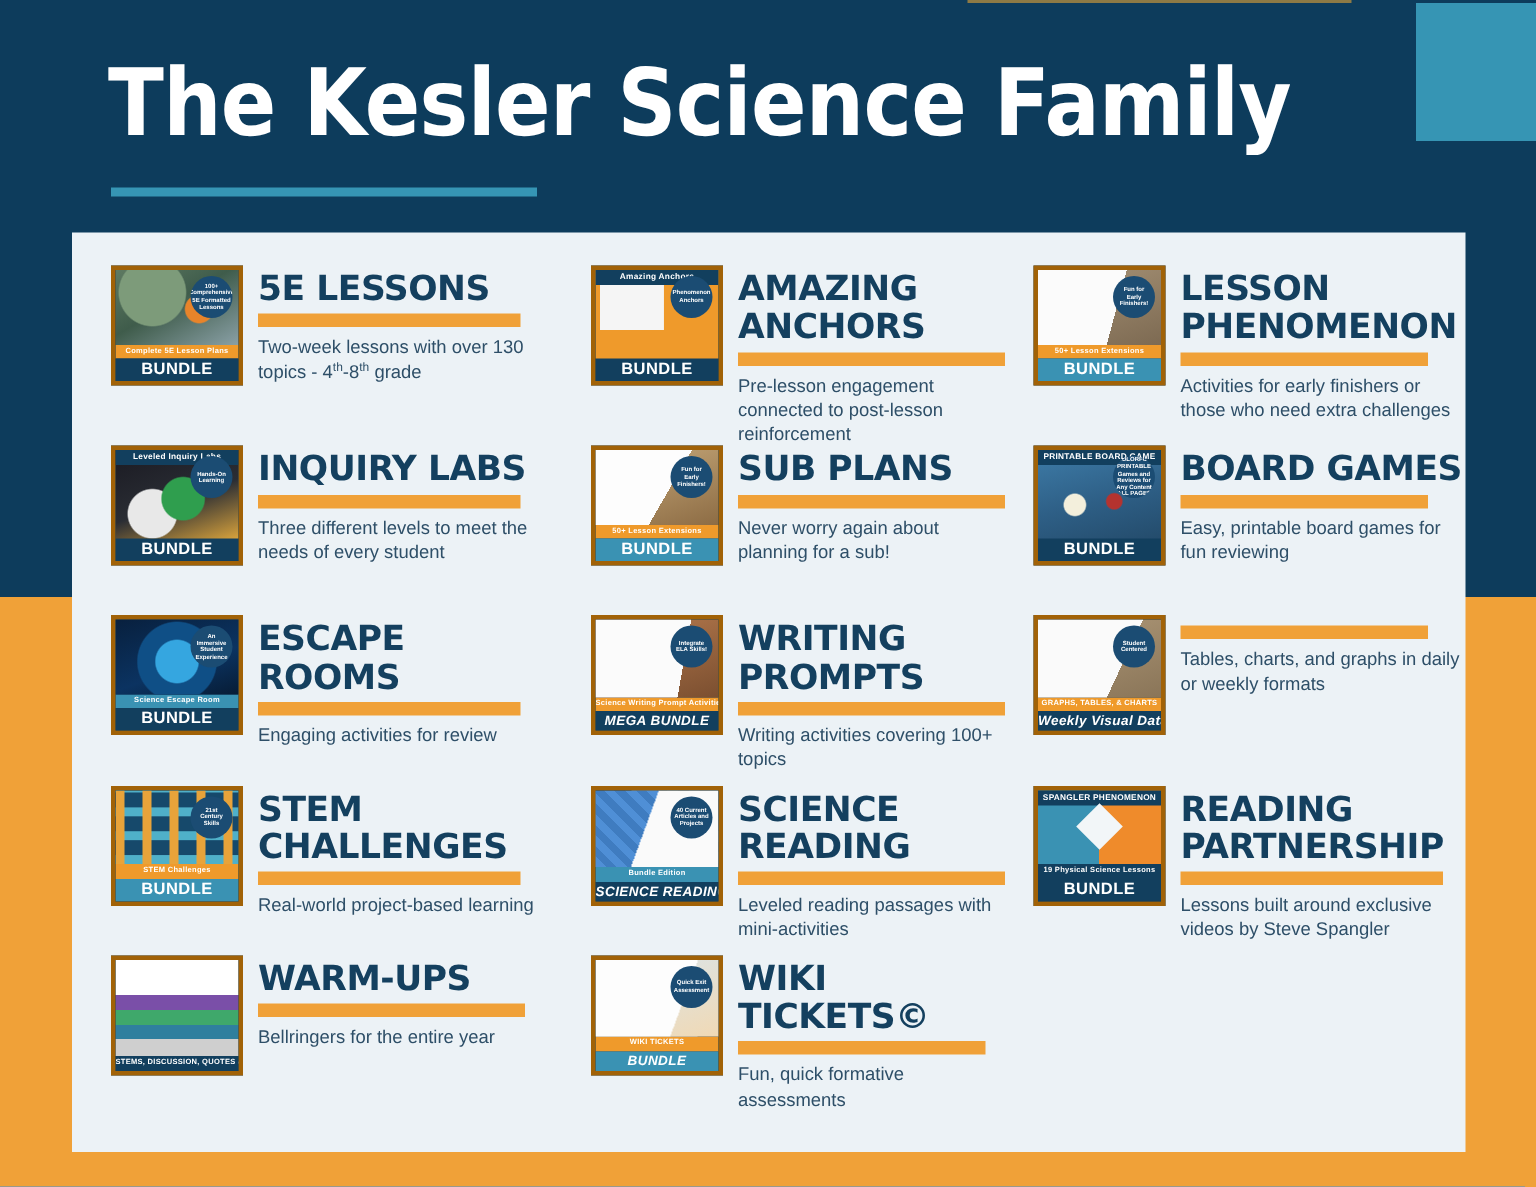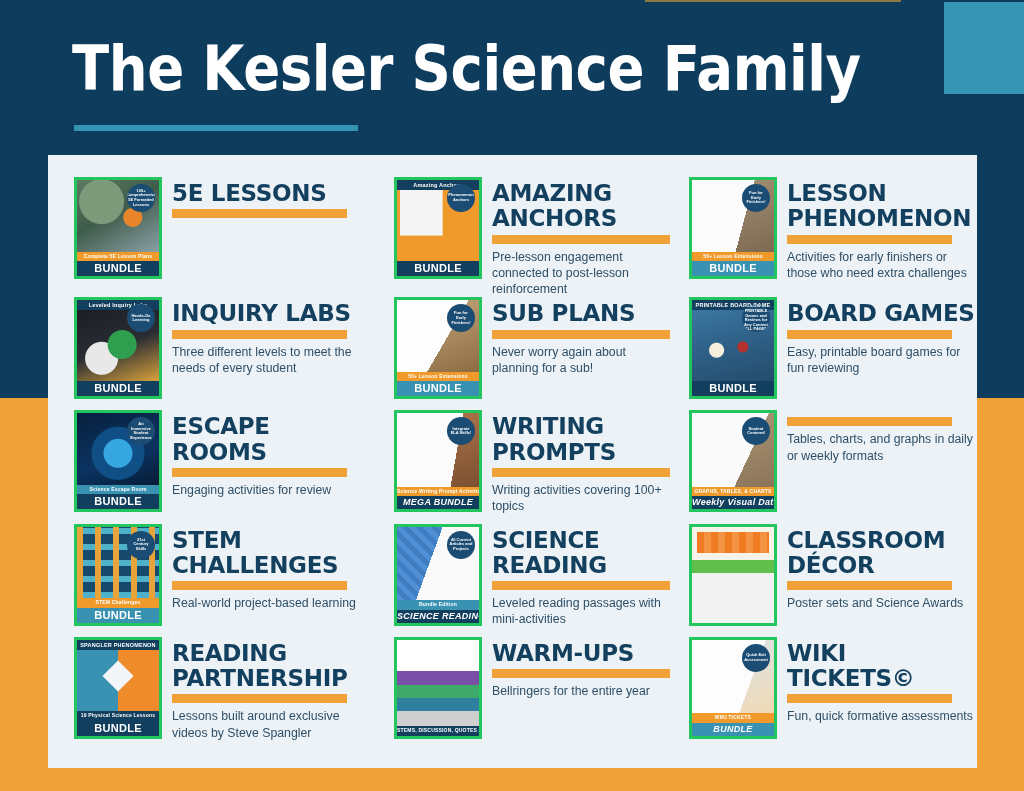--- a/index.html
+++ b/index.html
@@ -85,22 +85,22 @@
     display: flex;
     align-items: flex-start;
     gap: 10px;
     padding-left: 26px;
   }
 
   
   .thumb {
     flex: 0 0 auto;
     width: 88px;
-    height: 102px;
-    border: 3px solid #22c55e;
+    height: 80px;
+    border: 3px solid #a16207;
     background: #123f5e;
     position: relative;
     overflow: hidden;
     display: flex;
     flex-direction: column;
   }
   .thumb-art {
     flex: 1 1 auto;
     position: relative;
     overflow: hidden;
@@ -311,20 +311,21 @@
         <div class="thumb">
           <div class="thumb-art art-reef">
             <div class="thumb-badge">100+ Comprehensive 5E Formatted Lessons</div>
           </div>
           <div class="thumb-band band-orange">Complete 5E Lesson Plans</div>
           <div class="thumb-bundle bundle-navy">BUNDLE</div>
         </div>
         <div class="card-body">
           <div class="card-title">5E LESSONS</div>
           <div class="title-bar"></div>
+          <div class="card-desc">Two-week lessons with over 130 topics - 4<sup>th</sup>-8<sup>th</sup> grade</div>
         </div>
       </div>
       <div class="card col2">
         <div class="thumb">
           <div class="thumb-art art-anchors">
             <div class="thumb-toptext">Amazing Anchors</div>
             <div class="thumb-badge">Phenomenon Anchors</div>
           </div>
           <div class="thumb-bundle bundle-navy">BUNDLE</div>
         </div>
@@ -452,30 +453,20 @@
           </div>
           <div class="thumb-band band-teal">Bundle Edition</div>
           <div class="thumb-bundle bundle-navy bundle-small">SCIENCE READING COMPREHENSION</div>
         </div>
         <div class="card-body">
           <div class="card-title">SCIENCE READING</div>
           <div class="title-bar"></div>
           <div class="card-desc">Leveled reading passages with mini-activities</div>
         </div>
       </div>
-      <div class="card col3">
-        <div class="thumb">
-          <div class="thumb-art art-spooky"></div>
-        </div>
-        <div class="card-body">
-          <div class="card-title">CLASSROOM DÉCOR</div>
-          <div class="title-bar"></div>
-          <div class="card-desc">Poster sets and Science Awards</div>
-        </div>
-      </div>
       <div class="card col1">
         <div class="thumb">
           <div class="thumb-art art-spangler">
             <div class="thumb-toptext">SPANGLER PHENOMENON</div>
           </div>
           <div class="thumb-band band-navy">19 Physical Science Lessons</div>
           <div class="thumb-bundle bundle-navy">BUNDLE</div>
         </div>
         <div class="card-body">
           <div class="card-title">READING PARTNERSHIP</div>

